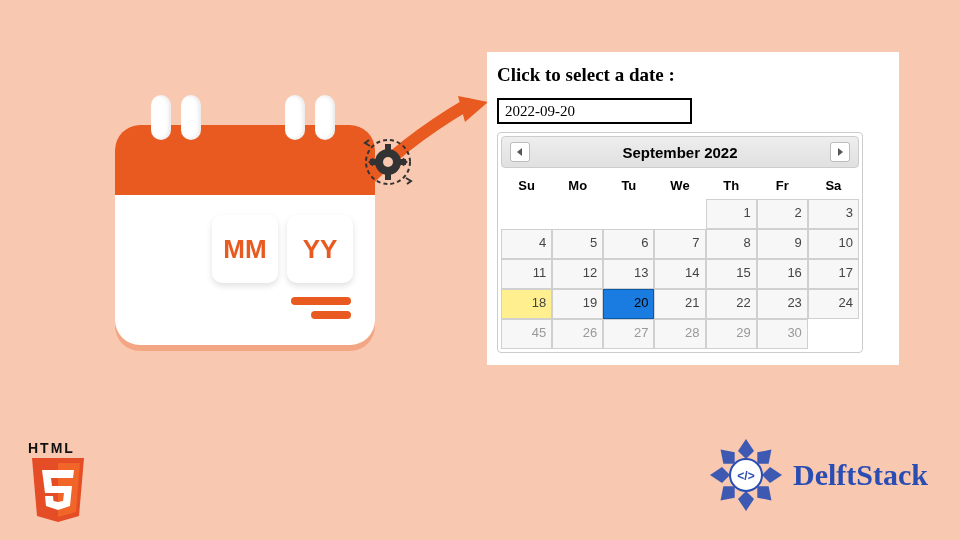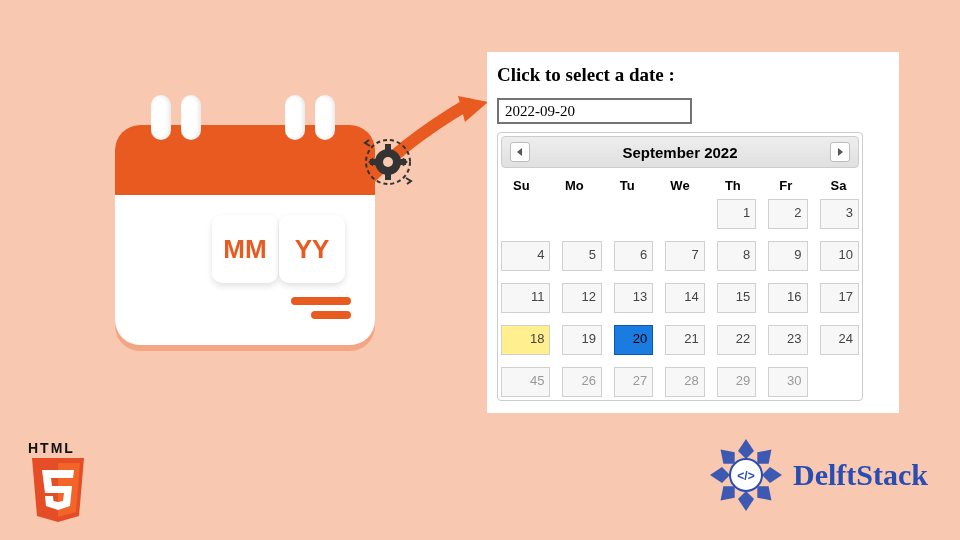--- a/index.html
+++ b/index.html
@@ -61,21 +61,21 @@
       box-shadow: 0 3px 6px rgba(0,0,0,0.12);
       display: flex;
       align-items: center;
       justify-content: center;
       font-weight: 900;
       font-size: 26px;
       color: #e85a1f;
     }
     .cal-field.f1 { left: 22px; }
     .cal-field.f2 { left: 97px; }
-    .cal-field.f3 { left: 164px; }
+    .cal-field.f3 { left: 172px; }
     .cal-bottom-lines {
       position: absolute;
       bottom: 20px;
       right: 24px;
     }
     .cal-line {
       width: 60px;
       height: 8px;
       background: #e85a1f;
       border-radius: 4px;
@@ -106,21 +106,21 @@
       font-size: 19px;
       font-family: 'Times New Roman', serif;
       margin-bottom: 12px;
     }
     .date-input {
       width: 195px;
       height: 26px;
       padding: 2px 6px;
       font-size: 15px;
       font-family: 'Times New Roman', serif;
-      border: 2px solid #737373;
+      border: 2px solid #000000;
       background: #fff;
     }
     .dp {
       margin-top: 8px;
       width: 366px;
       border: 1px solid #ccc;
       background: #fff;
       border-radius: 4px;
       padding: 3px;
     }
@@ -147,21 +147,21 @@
       font-size: 10px;
       color: #444;
     }
     .dp-title {
       font-weight: bold;
       font-size: 15px;
     }
     .dp-grid {
       display: grid;
       grid-template-columns: repeat(7, 1fr);
-      gap: 12px;
+      gap: 0;
     }
     .dp-dow {
       text-align: center;
       font-weight: bold;
       font-size: 13px;
       padding: 6px 0;
     }
     .dp-cell {
       border: 1px solid #d0d0d0;
       text-align: right;

